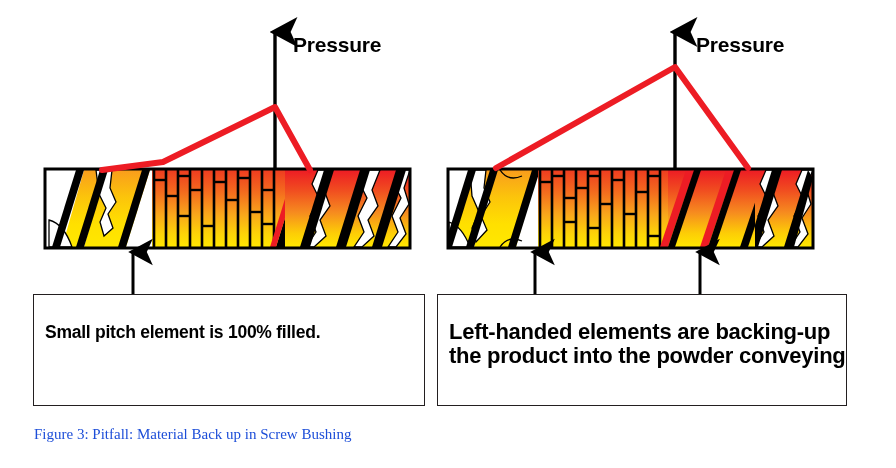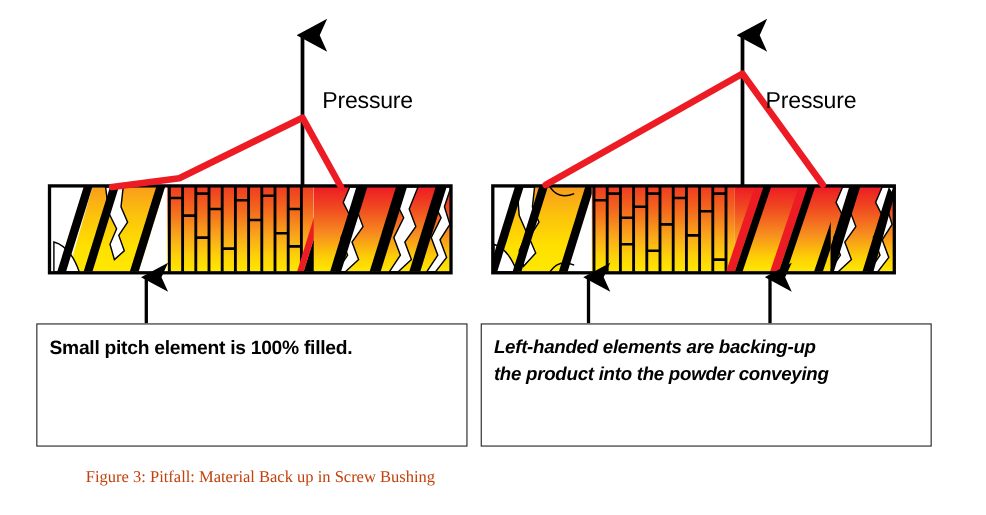--- a/index.html
+++ b/index.html
@@ -9,59 +9,57 @@
     font-family:"Liberation Sans", sans-serif;
     -webkit-font-smoothing:antialiased;
   }
   .figure-root{position:absolute;left:0;top:0;width:896px;height:468px;}
   svg.scene{position:absolute;left:0;top:0;width:896px;height:468px;}
 
   
   .pressure-label{
     position:absolute;
     font-family:"Liberation Sans", sans-serif;
-    font-weight:normal;
+    font-weight:bold;
     font-size:21px;
     color:#000000;
     letter-spacing:-0.2px;
     white-space:nowrap;
-    margin-top:47px;
   }
   #pressure-label-left{left:293px;top:33px;}
   #pressure-label-right{left:696px;top:33px;}
 
   
   .callout-box{
     position:absolute;
     background:#ffffff;
     border:1.5px solid #231f20;
     box-sizing:border-box;
-    padding:9px 11px 6px 11px;
+    padding:25px 11px 6px 11px;
   }
   #callout-left{left:33px;top:294px;width:392px;height:112px;}
   #callout-right{left:437px;top:294px;width:410px;height:112px;}
   .callout-line{
     font-family:"Liberation Sans", sans-serif;
     font-weight:bold;
     font-size:17.5px;
     line-height:25px;
     color:#000000;
     letter-spacing:-0.25px;
     white-space:nowrap;
   }
-  #callout-right .callout-line{font-size:17px;line-height:23.5px;font-style:italic;}
+  #callout-right .callout-line{font-size:22px;line-height:23.5px;}
 
   
   #figure-caption{
     position:absolute;left:34px;top:426px;
     font-family:"Liberation Serif", serif;
     font-size:15px;
-    color:#c2410c;
+    color:#1d4ed8;
     white-space:nowrap;
-    margin-left:44px;
   }
 </style>
 </head>
 <body>
 
 <div class="figure-root">
 
   <svg class="scene" viewBox="0 0 896 468">
     <defs>
 

